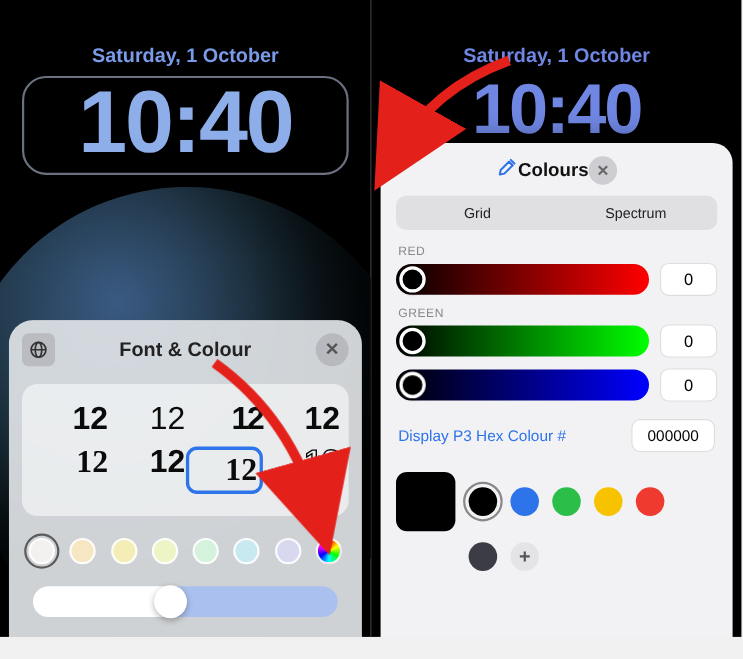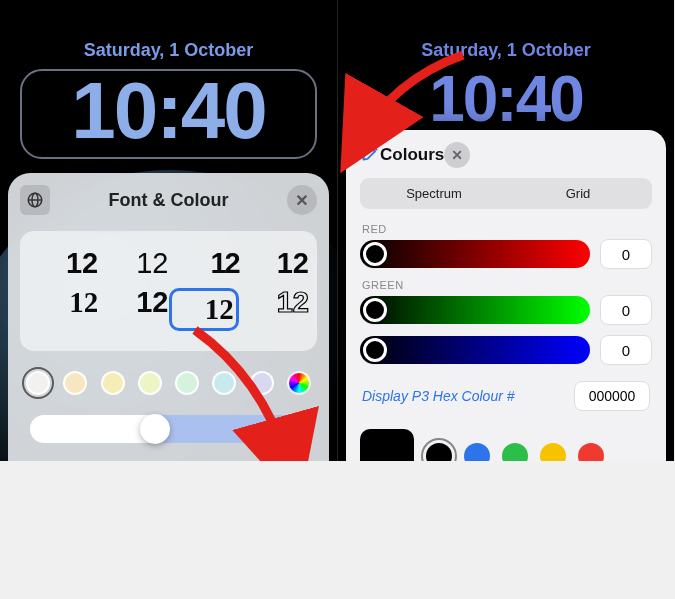--- a/index.html
+++ b/index.html
@@ -7,21 +7,21 @@
     width: 675px;
     height: 599px;
     display: flex;
     font-family: -apple-system, "SF Pro Display", "Helvetica Neue", Arial, sans-serif;
     background: #f0f0f0;
     overflow: hidden;
   }
   .phone {
     position: relative;
     width: 337px;
-    height: 461px;
+    height: 579px;
     background: #000;
     overflow: hidden;
   }
   .phone + .phone { border-left: 1px solid #222; }
 
   
   .date-line {
     text-align: center;
     color: #7a9be8;
     font-weight: 600;
@@ -169,21 +169,21 @@
   }
   .sheet-right {
     position: absolute;
     left: 8px; right: 8px; bottom: 0;
     top: 130px;
     background: #f2f2f4;
     border-radius: 18px 18px 0 0;
     padding: 12px 14px 14px;
     box-shadow: 0 -4px 20px rgba(0,0,0,0.4);
   }
-  .col-head { display: flex; align-items: center; justify-content: flex-start; margin-bottom: 10px; }
+  .col-head { display: flex; align-items: center; justify-content: center; margin-bottom: 10px; }
   .eyedrop { color: #2d73ea; font-size: 20px; }
   .col-title { font-weight: 600; font-size: 17px; color: #111; }
   .col-close {
     width: 26px; height: 26px; border-radius: 50%;
     background: rgba(140,140,145,0.35);
     display: flex; align-items: center; justify-content: center;
     color: #666; font-size: 14px; font-weight: 700;
   }
   .seg {
     display: flex;
@@ -214,21 +214,21 @@
     width: 52px; height: 30px; border-radius: 8px;
     background: #fff; border: 1px solid #ddd;
     display: flex; align-items: center; justify-content: center;
     font-size: 15px; color: #000;
   }
   .track-red   { background: linear-gradient(to right, #000, #ff0000); }
   .track-green { background: linear-gradient(to right, #000, #00ff00); }
   .track-blue  { background: linear-gradient(to right, #000, #0000ff); }
 
   .hex-row { display: flex; align-items: center; gap: 10px; margin: 16px 2px 18px; justify-content: space-between;}
-  .hex-label { color: #2d73ea; font-size: 14px; font-weight: 400; font-style: italic; }
+  .hex-label { color: #2d73ea; font-size: 14px; font-weight: 400; }
   .hex-box {
     background: #fff; border: 1px solid #ddd; border-radius: 8px;
     padding: 6px 10px; font-size: 14px; color: #000; min-width: 76px; text-align: center;
   }
 
   .preset-row { display: flex; align-items: center; gap: 12px; flex-wrap: wrap; }
   .cur-color {
     width: 54px; height: 54px; border-radius: 10px; background: #000;
   }
   .preset {
@@ -319,22 +319,22 @@
           <path d="M4 20l5-1 9-9-4-4-9 9-1 5z"></path>
             <path d="M14 6l4 4"></path>
             <path d="M16 4l4 4"></path>
         </svg>
       </div>
       <div class="col-title">Colours</div>
       <div class="col-close">✕</div>
     </div>
 
     <div class="seg">
+      <div class="seg-item">Grid</div>
       <div class="seg-item">Spectrum</div>
-      <div class="seg-item">Grid</div>
     </div>
 
     <div class="ch-label">RED</div>
     <div class="ch-row">
       <div class="ch-track track-red">
         <div class="ch-thumb"></div>
       </div>
       <div class="ch-val">0</div>
     </div>
 

